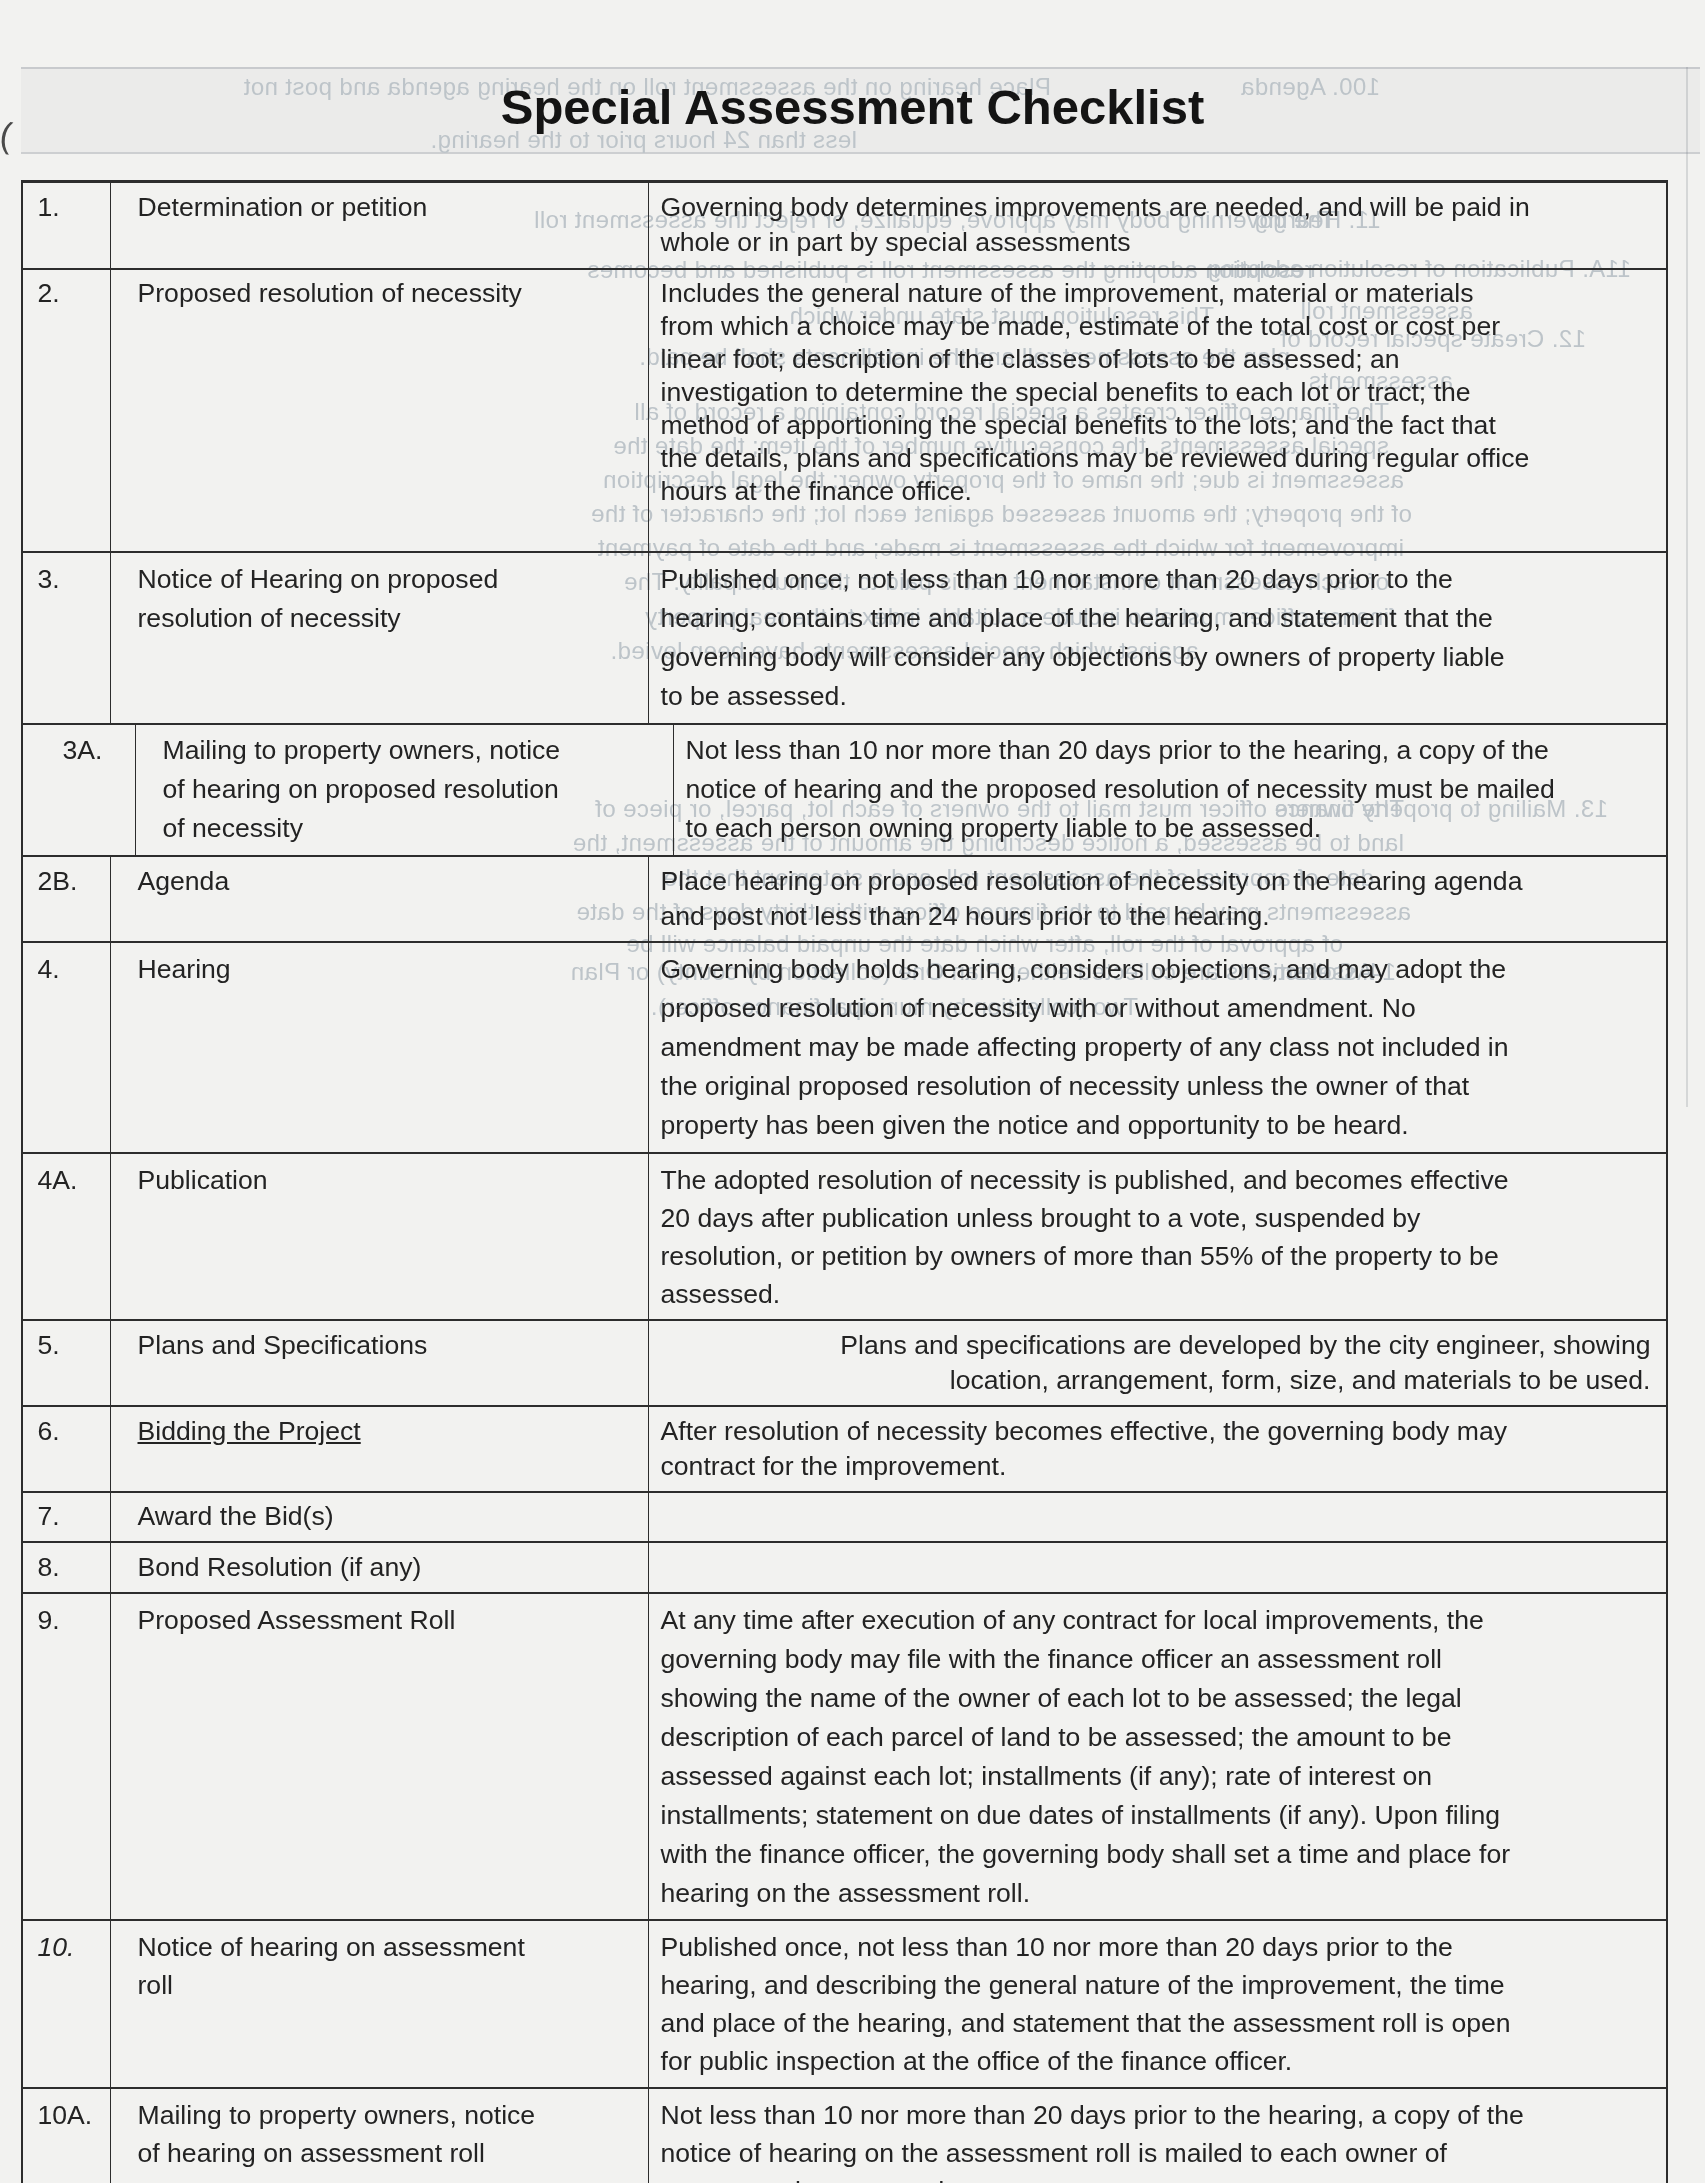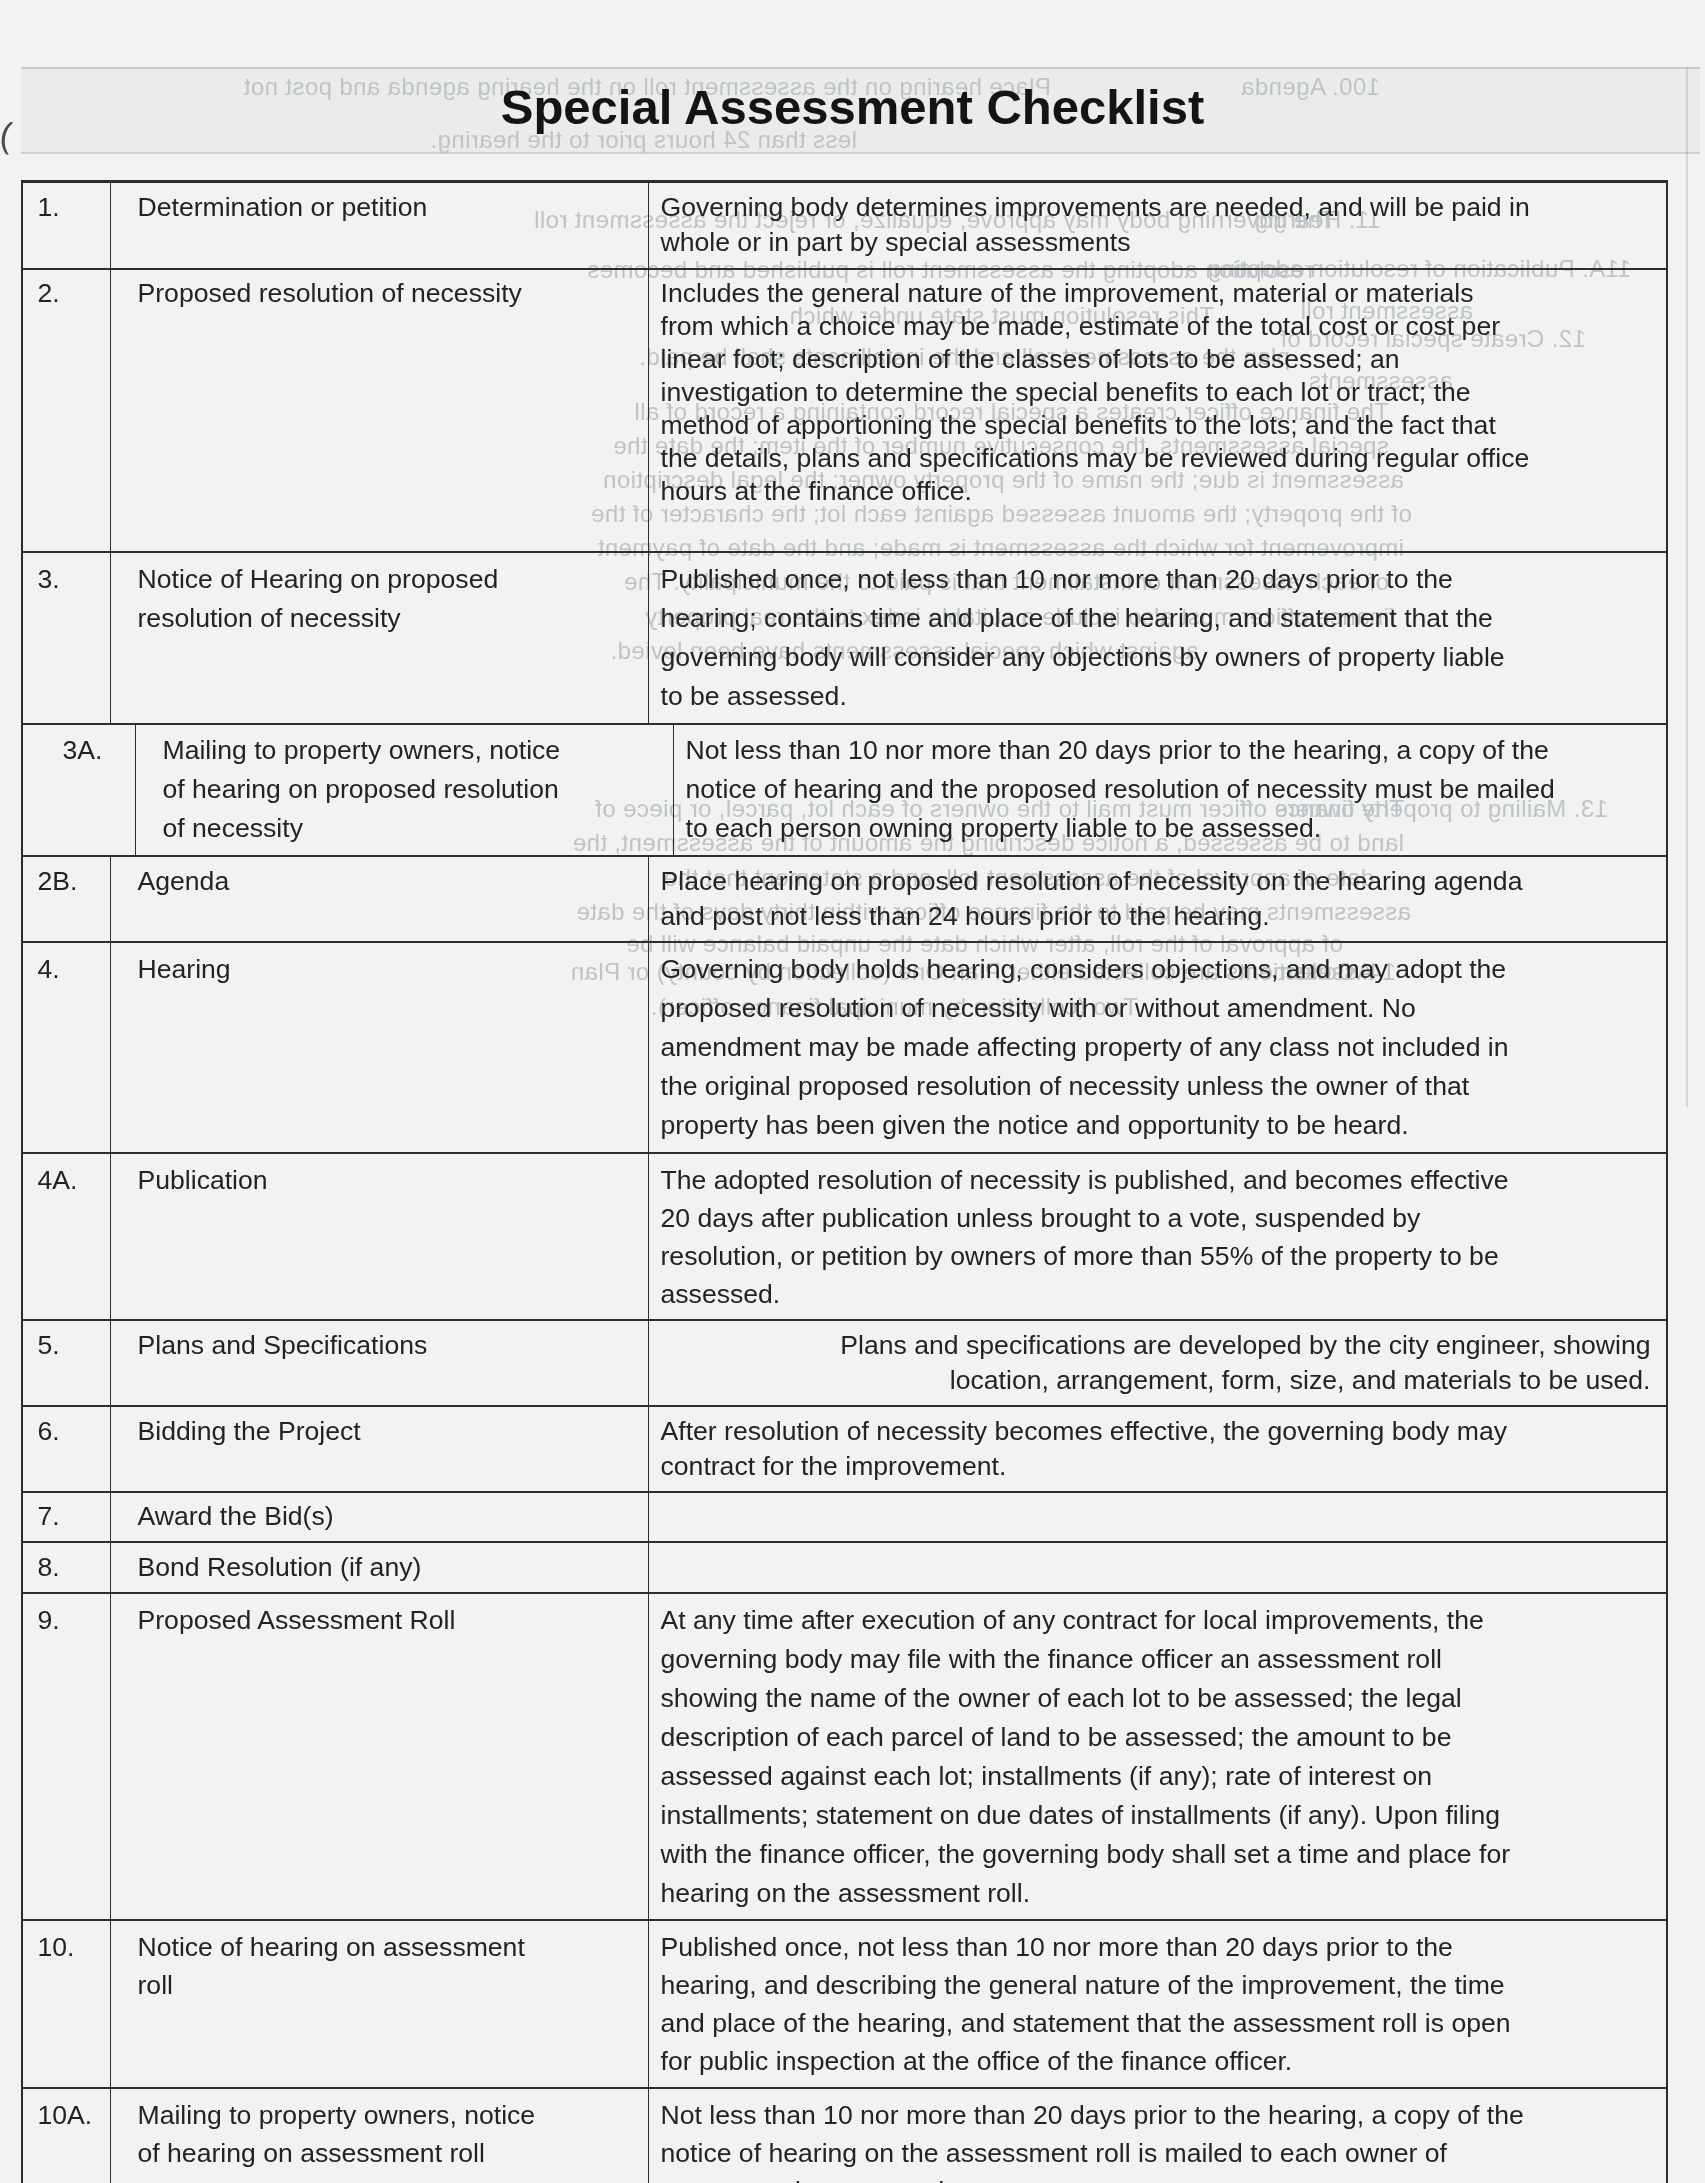--- a/index.html
+++ b/index.html
@@ -175,21 +175,21 @@
 assessed.</div>
     </div>
       <div class="trow" style="min-height: 82px;">
       <div class="cell c-num" style="line-height: 35px;">5.</div>
       <div class="cell c-item" style="line-height: 35px;">Plans and Specifications</div>
       <div class="cell c-desc" style="line-height: 35px; text-align: right;">Plans and specifications are developed by the city engineer, showing
 location, arrangement, form, size, and materials to be used.</div>
     </div>
       <div class="trow" style="min-height: 80px;">
       <div class="cell c-num" style="line-height: 35px;">6.</div>
-      <div class="cell c-item" style="line-height: 35px;">Bidding the Project</div>
+      <div class="cell c-item" style="line-height: 35px; text-decoration: underline;">Bidding the Project</div>
       <div class="cell c-desc" style="line-height: 35px;">After resolution of necessity becomes effective, the governing body may
 contract for the improvement.</div>
     </div>
       <div class="trow" style="min-height: 47px;">
       <div class="cell c-num" style="line-height: 35px;">7.</div>
       <div class="cell c-item" style="line-height: 35px;">Award the Bid(s)</div>
       <div class="cell c-desc" style="line-height: 35px;"></div>
     </div>
       <div class="trow" style="min-height: 46px;">
       <div class="cell c-num" style="line-height: 35px;">8.</div>
@@ -202,21 +202,21 @@
       <div class="cell c-desc" style="line-height: 39px;">At any time after execution of any contract for local improvements, the
 governing body may file with the finance officer an assessment roll
 showing the name of the owner of each lot to be assessed; the legal
 description of each parcel of land to be assessed; the amount to be
 assessed against each lot; installments (if any); rate of interest on
 installments; statement on due dates of installments (if any).  Upon filing
 with the finance officer, the governing body shall set a time and place for
 hearing on the assessment roll.</div>
     </div>
       <div class="trow" style="min-height: 161px;">
-      <div class="cell c-num" style="line-height: 38px;">10.</div>
+      <div class="cell c-num" style="line-height: 38px; font-style: italic;">10.</div>
       <div class="cell c-item" style="line-height: 38px;">Notice of hearing on assessment
 roll</div>
       <div class="cell c-desc" style="line-height: 38px;">Published once, not less than 10 nor more than 20 days prior to the
 hearing, and describing the general nature of the improvement, the time
 and place of the hearing, and statement that the assessment roll is open
 for public inspection at the office of the finance officer.</div>
     </div>
       <div class="trow" style="min-height: 126px;">
       <div class="cell c-num" style="line-height: 38px;">10A.</div>
       <div class="cell c-item" style="line-height: 38px;">Mailing to property owners, notice

